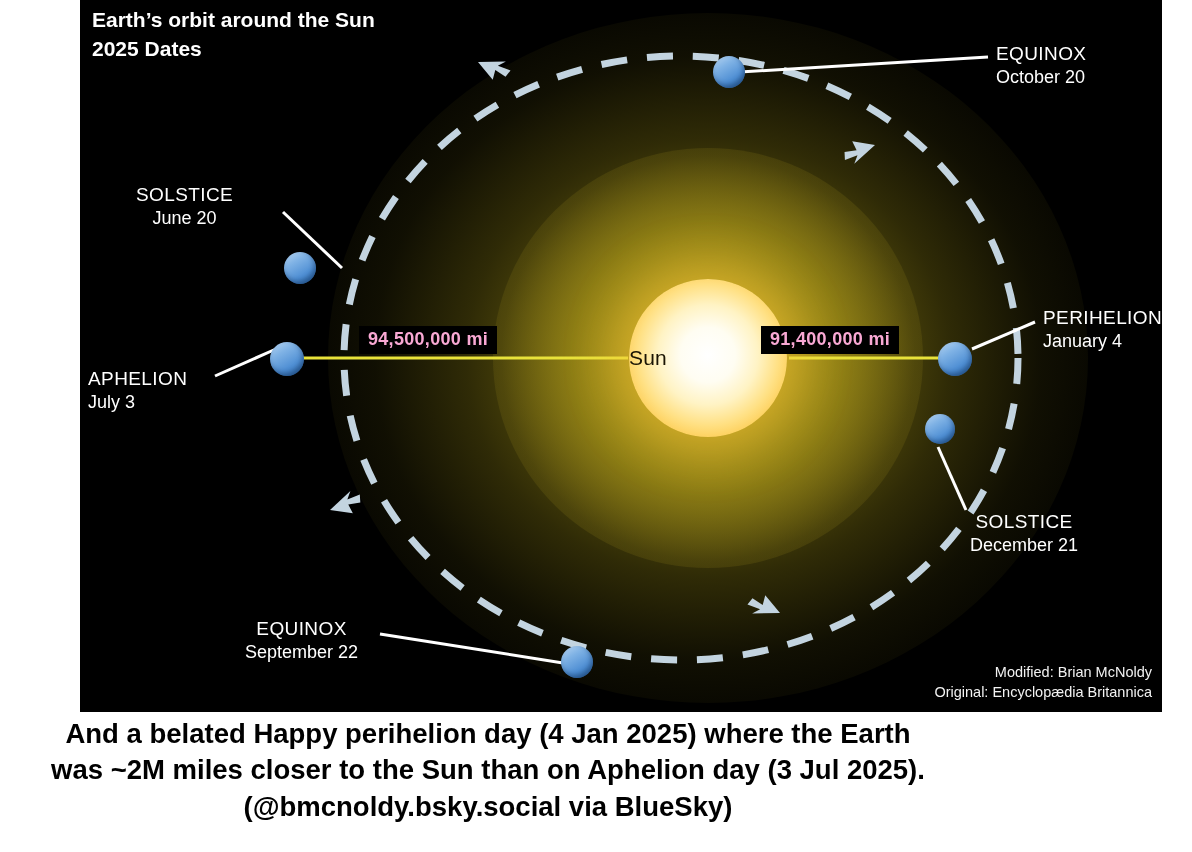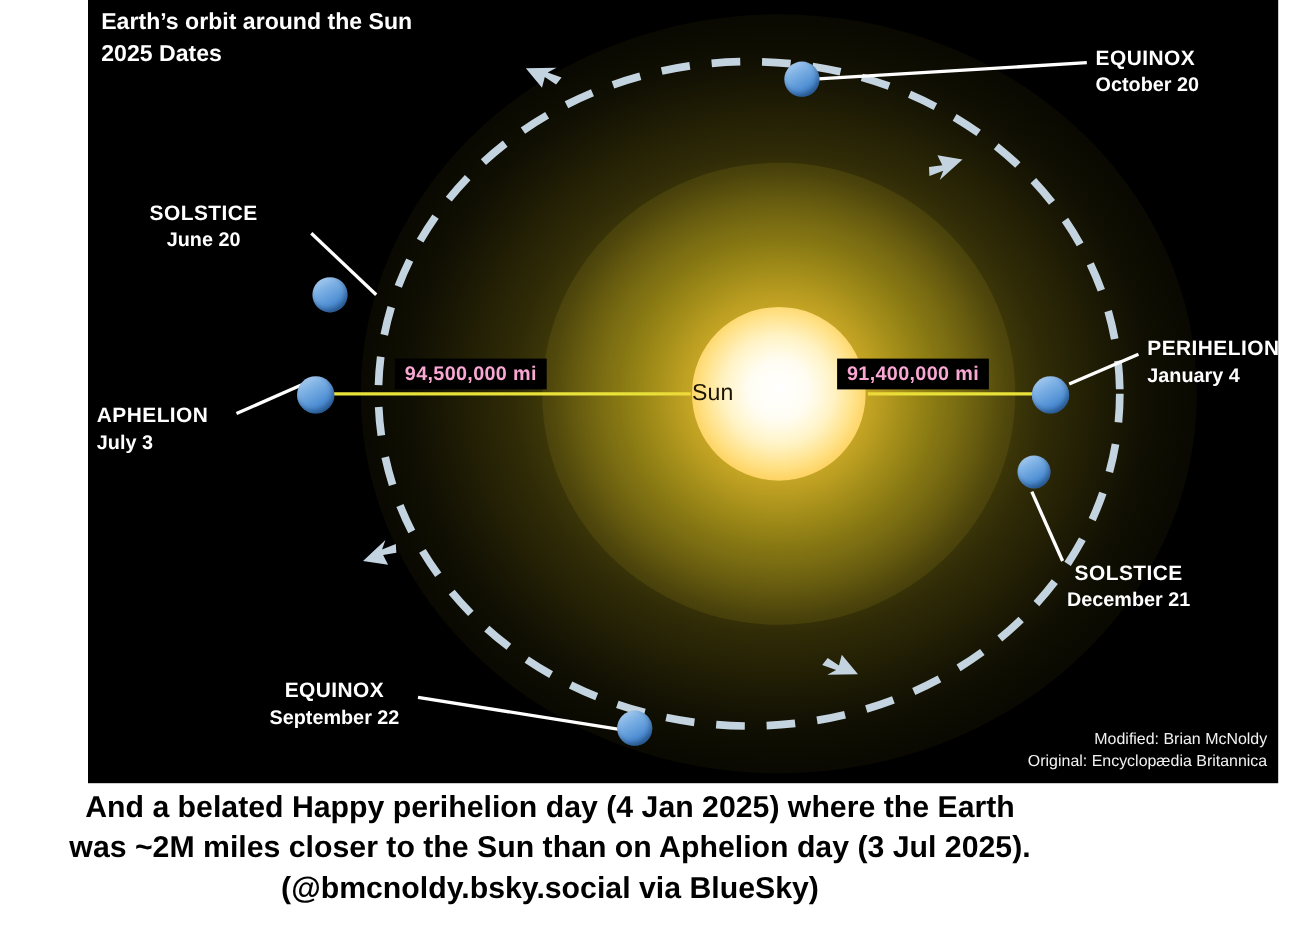--- a/index.html
+++ b/index.html
@@ -97,21 +97,21 @@
     position: absolute;
     border-radius: 50%;
     background: linear-gradient(150deg, #b9d6f2 0%, #7fb2e5 32%, #4f8fd4 68%, #2f6cae 100%);
     box-shadow: inset -2px -3px 5px rgba(10,40,80,0.45);
   }
 
   
   .lbl {
     position: absolute;
     color: #ffffff;
-    font-weight: bold;
+    font-weight: normal;
     line-height: 1.28;
     white-space: nowrap;
   }
   .lbl .l1 { font-size: 19px; letter-spacing: 0.4px; }
   .lbl .l2 { font-size: 18px; }
   .lbl.left  { text-align: left; }
   .lbl.center { text-align: center; }
 
   
   #title {
@@ -145,21 +145,21 @@
     color: #f2f2f2;
     font-size: 14.5px;
     line-height: 1.34;
     text-align: right;
     white-space: nowrap;
   }
 
   
   #caption {
     position: absolute;
-    left: 12px;
+    left: 0;
     top: 716px;
     width: 976px;
     text-align: center;
     color: #000000;
     font-weight: bold;
     font-size: 27.5px;
     line-height: 1.32;
   }
   #caption .cl { display: block; white-space: nowrap; }
 </style>

